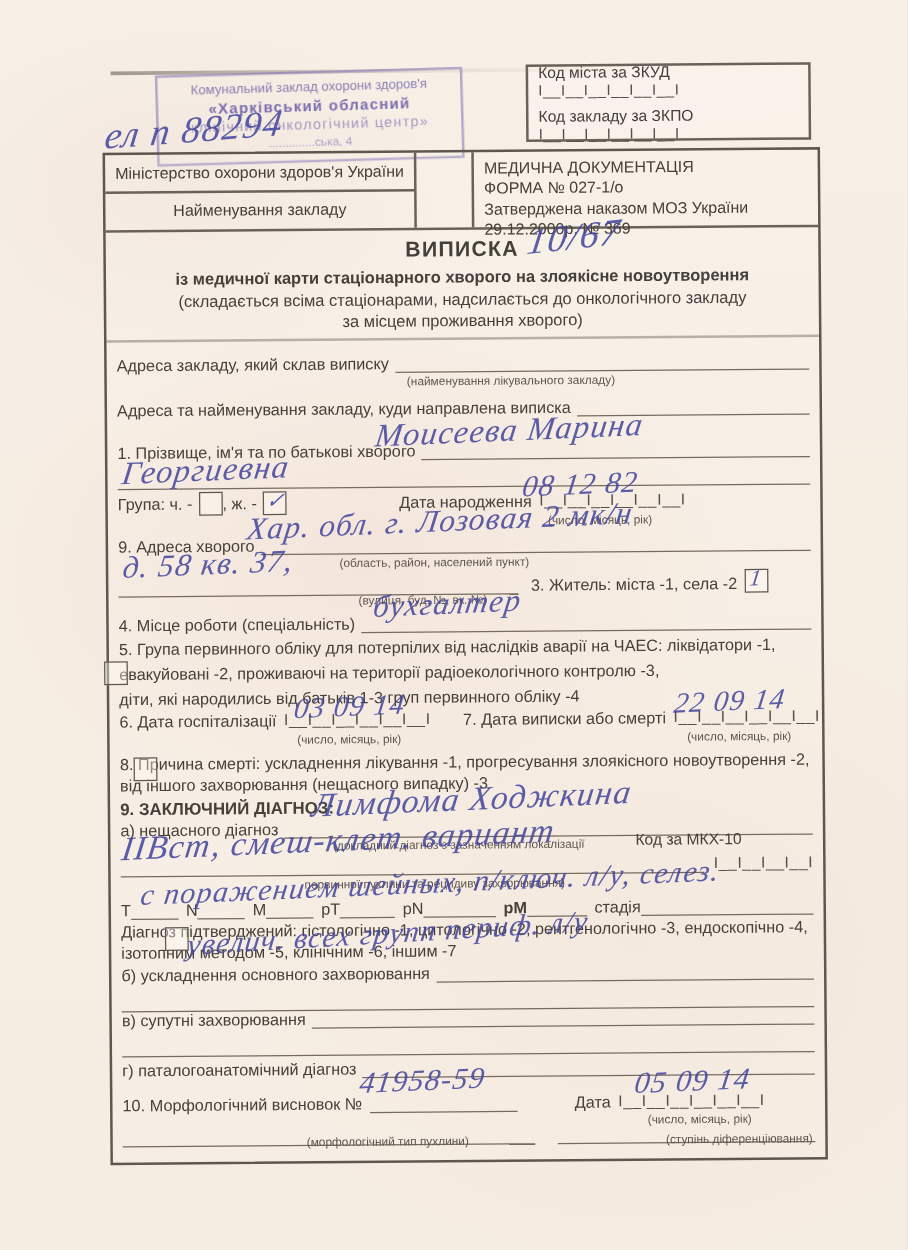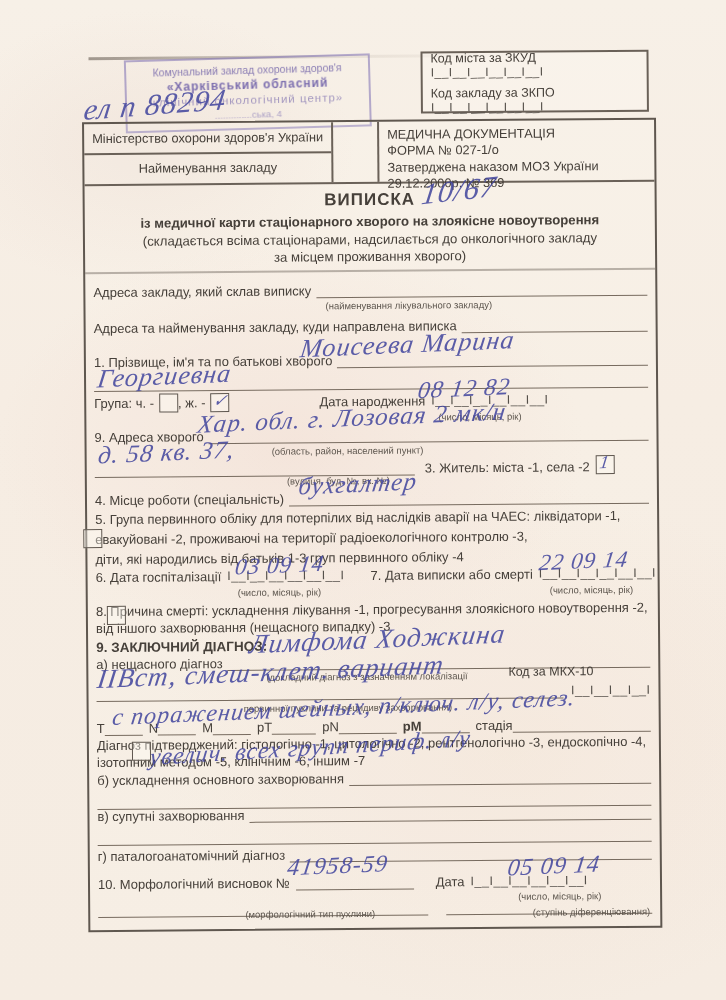--- a/index.html
+++ b/index.html
@@ -244,21 +244,21 @@
     </div>
     <div class="row" style="top:724px;">
       <span class="lbl">г) паталогоанатомічний діагноз</span>
       <span class="ul"></span>
     </div>
 
     
     <div class="row" style="top:752px;align-items:flex-end;">
       <span>10. Морфологічний висновок №</span>
       <span class="ulw" style="width:118px;margin-left:6px;"></span>
-      <span style="margin-left:22px;">Дата</span>
+      <span style="margin-left:46px;">Дата</span>
       <span class="cells" style="margin-left:6px;">І__І__І__І__І__І__І</span>
     </div>
     <div class="hw" style="left:198px;top:730px;font-size:24px;">41958-59</div>
     <div class="hw" style="left:418px;top:732px;font-size:24px;">05 09 14</div>
     <div class="hint" style="left:428px;top:770px;">(число, місяць, рік)</div>
 
     <div class="row" style="top:778px;align-items:flex-end;">
       <span class="ulw" style="width:330px;"></span>
       <span class="ul" style="margin-left:18px;"></span>
     </div>

